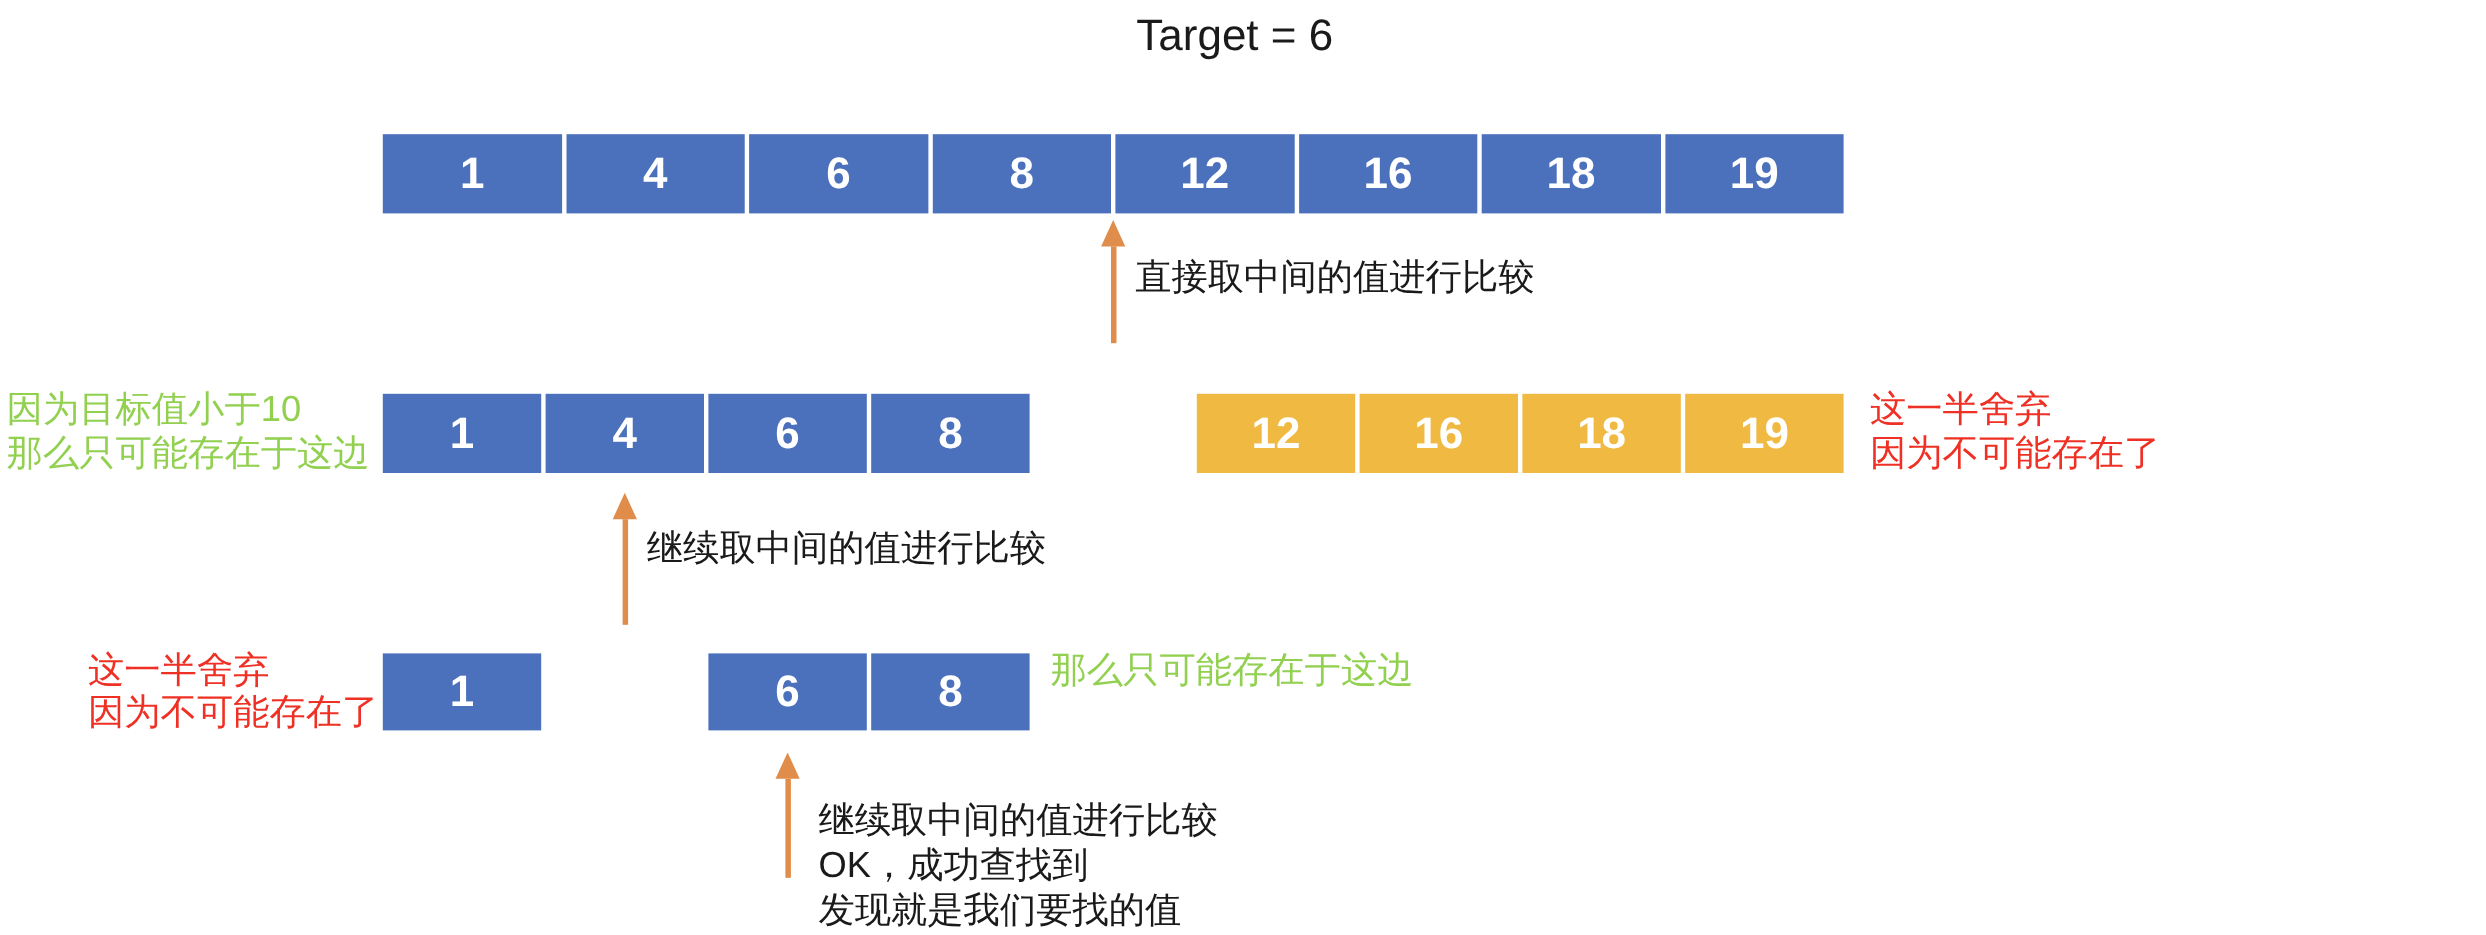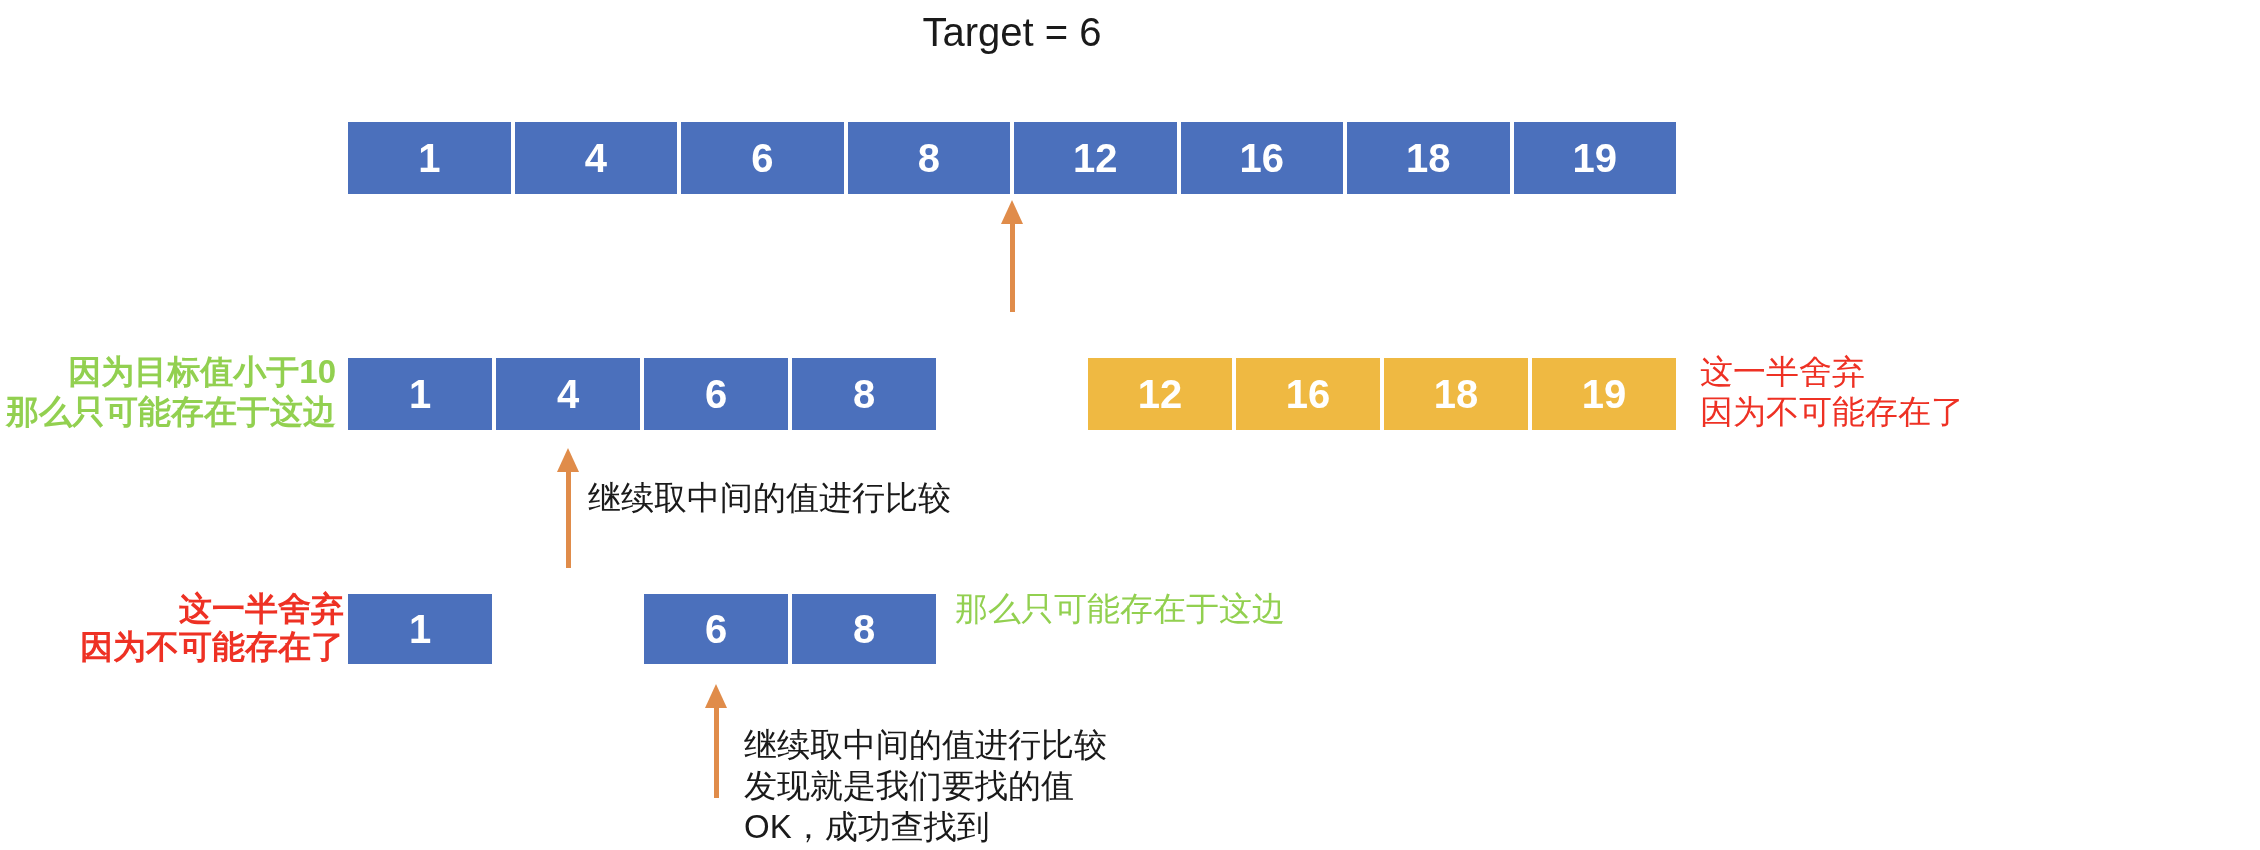--- a/index.html
+++ b/index.html
@@ -13,21 +13,21 @@
   html,body{margin:0;padding:0;background:#fff;}
   .canvas{
     position:relative;
     width:2260px;height:850px;
     background:#ffffff;
     font-family:"Liberation Sans", sans-serif;
     overflow:hidden;
   }
   .title{
     position:absolute;left:812px;top:10px;width:400px;
-    text-align:center;font-size:40px;color:var(--ink);
+    text-align:right;font-size:40px;color:var(--ink);
     white-space:nowrap;
   }
   .cells{
     position:absolute;display:flex;gap:4px;
   }
   .cell{
     flex:1;display:flex;align-items:center;justify-content:center;
     color:#ffffff;font-size:40px;font-weight:700;
   }
   .cell.blue{background:var(--box-blue);}
@@ -46,21 +46,21 @@
     width:5px;flex:1;background:var(--arrow-orange);
   }
   .note{
     position:absolute;font-size:33px;line-height:40px;
     color:var(--ink);white-space:nowrap;
   }
   .note.green{color:var(--text-green);}
   .note.red{color:var(--text-red);}
   .note.tight{line-height:38px;}
   .note.triple{line-height:41px;}
-  .right-align{text-align:right;font-weight:bold;}
+  .right-align{text-align:left;}
 </style>
 </head>
 <body>
 
 <div class="canvas">
 
   <div class="title">Target = 6</div>
 
   <div class="cells" style="left:348px;top:122px;width:1328px;height:72px;">
     <div class="cell blue">1</div>
@@ -71,20 +71,21 @@
     <div class="cell blue">16</div>
     <div class="cell blue">18</div>
     <div class="cell blue">19</div>
   </div>
 
   <div class="arrow-up" style="left:1000px;top:200px;height:112px;">
     <div class="head"></div>
     <div class="shaft"></div>
   </div>
   <div class="note" style="left:1032px;top:232px;">
+    <div>直接取中间的值进行比较</div>
   </div>
 
   <div class="note green right-align" style="right:1924px;top:352px;">
     <div>因为目标值小于10</div>
     <div>那么只可能存在于这边</div>
   </div>
 
   <div class="cells" style="left:348px;top:358px;width:588px;height:72px;">
     <div class="cell blue">1</div>
     <div class="cell blue">4</div>
@@ -129,17 +130,17 @@
   <div class="note green tight" style="left:955px;top:590px;">
     <div>那么只可能存在于这边</div>
   </div>
 
   <div class="arrow-up" style="left:704px;top:684px;height:114px;">
     <div class="head"></div>
     <div class="shaft"></div>
   </div>
   <div class="note triple" style="left:744px;top:724px;">
     <div>继续取中间的值进行比较</div>
+    <div>OK，成功查找到</div>
     <div>发现就是我们要找的值</div>
-    <div>OK，成功查找到</div>
   </div>
 
 </div>
 
 </body></html>

